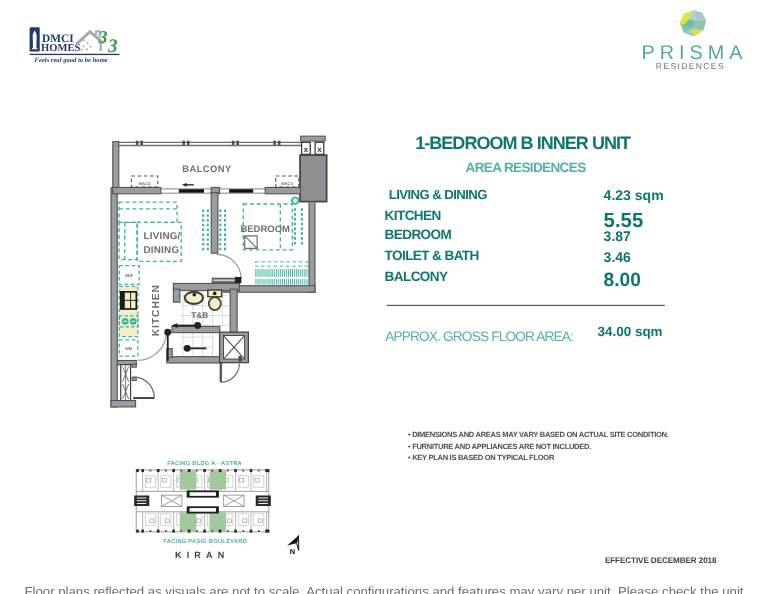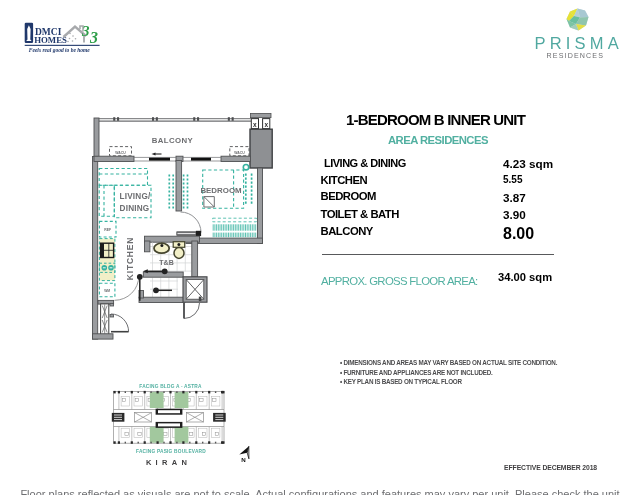--- a/index.html
+++ b/index.html
@@ -1,19 +1,19 @@
 <!DOCTYPE html>
 <html><head>
 <meta charset="utf-8">
 <style>
 html,body{margin:0;padding:0}
 body{width:640px;height:495px;position:relative;background:#fff;font-family:"Liberation Sans",sans-serif;overflow:hidden;-webkit-font-smoothing:antialiased}
 text{-webkit-font-smoothing:antialiased}
 .abs{position:absolute}
-.tl{color:#000000;font-weight:bold}
+.tl{color:#0f766e;font-weight:bold}
 </style>
 </head>
 <body>
 
 <svg class="abs" style="left:0;top:0" width="120" height="60" viewBox="0 0 120 60">
 
   <g>
     <rect x="24.7" y="22.8" width="8.4" height="20.2" rx="1.2" fill="#20386b"></rect>
     <path d="M28.9 25.2 L30.6 29 L30.3 39.5 L31.6 41 L26.2 41 L27.5 39.5 L27.2 29 Z" fill="#fff"></path>
   </g>
@@ -68,27 +68,27 @@
 </svg>
 
 <div class="abs tl" style="left:346px;top:110.5px;font-size:15px;letter-spacing:-0.8px;white-space:nowrap">1-BEDROOM B INNER UNIT</div>
 
 <div class="abs" style="left:388px;top:134px;font-size:11.3px;font-weight:bold;color:#52b0a1;letter-spacing:-0.55px;white-space:nowrap">AREA RESIDENCES</div>
 
 <div class="abs tl" style="left:324px;top:157px;font-size:11px;letter-spacing:-0.5px">LIVING &amp; DINING</div>
 <div class="abs tl" style="left:503px;top:157px;font-size:11.7px">4.23 sqm</div>
 
 <div class="abs tl" style="left:320.5px;top:173.5px;font-size:11.3px;letter-spacing:-0.5px">KITCHEN</div>
-<div class="abs tl" style="left:503px;top:173.5px;font-size:10px">5.55</div>
+<div class="abs tl" style="left:503px;top:173.5px;font-size:17px">5.55</div>
 
 <div class="abs tl" style="left:320.5px;top:190px;font-size:11.3px;letter-spacing:-0.5px">BEDROOM</div>
 <div class="abs tl" style="left:503px;top:190.5px;font-size:11.7px">3.87</div>
 
 <div class="abs tl" style="left:320.5px;top:207.5px;font-size:11.3px;letter-spacing:-0.5px">TOILET &amp; BATH</div>
-<div class="abs tl" style="left:503px;top:207.5px;font-size:11.7px">3.90</div>
+<div class="abs tl" style="left:503px;top:207.5px;font-size:11.7px">3.46</div>
 
 <div class="abs tl" style="left:320.5px;top:224.5px;font-size:11.3px;letter-spacing:-0.5px">BALCONY</div>
 <div class="abs tl" style="left:503px;top:224.5px;font-size:16px">8.00</div>
 
 <div class="abs" style="left:321.5px;top:253.8px;width:232px;height:1.4px;background:#58595b"></div>
 
 <div class="abs" style="left:321px;top:275px;font-size:11.4px;font-weight:normal;color:#52b0a1;letter-spacing:-0.7px;white-space:nowrap">APPROX. GROSS FLOOR AREA:</div>
 <div class="abs tl" style="left:498px;top:271px;font-size:11.2px">34.00 sqm</div>
 
 <div class="abs" style="left:340px;top:358px;font-size:6.3px;font-weight:bold;color:#4d4d4f;letter-spacing:-0.25px;line-height:9.6px;white-space:nowrap">

